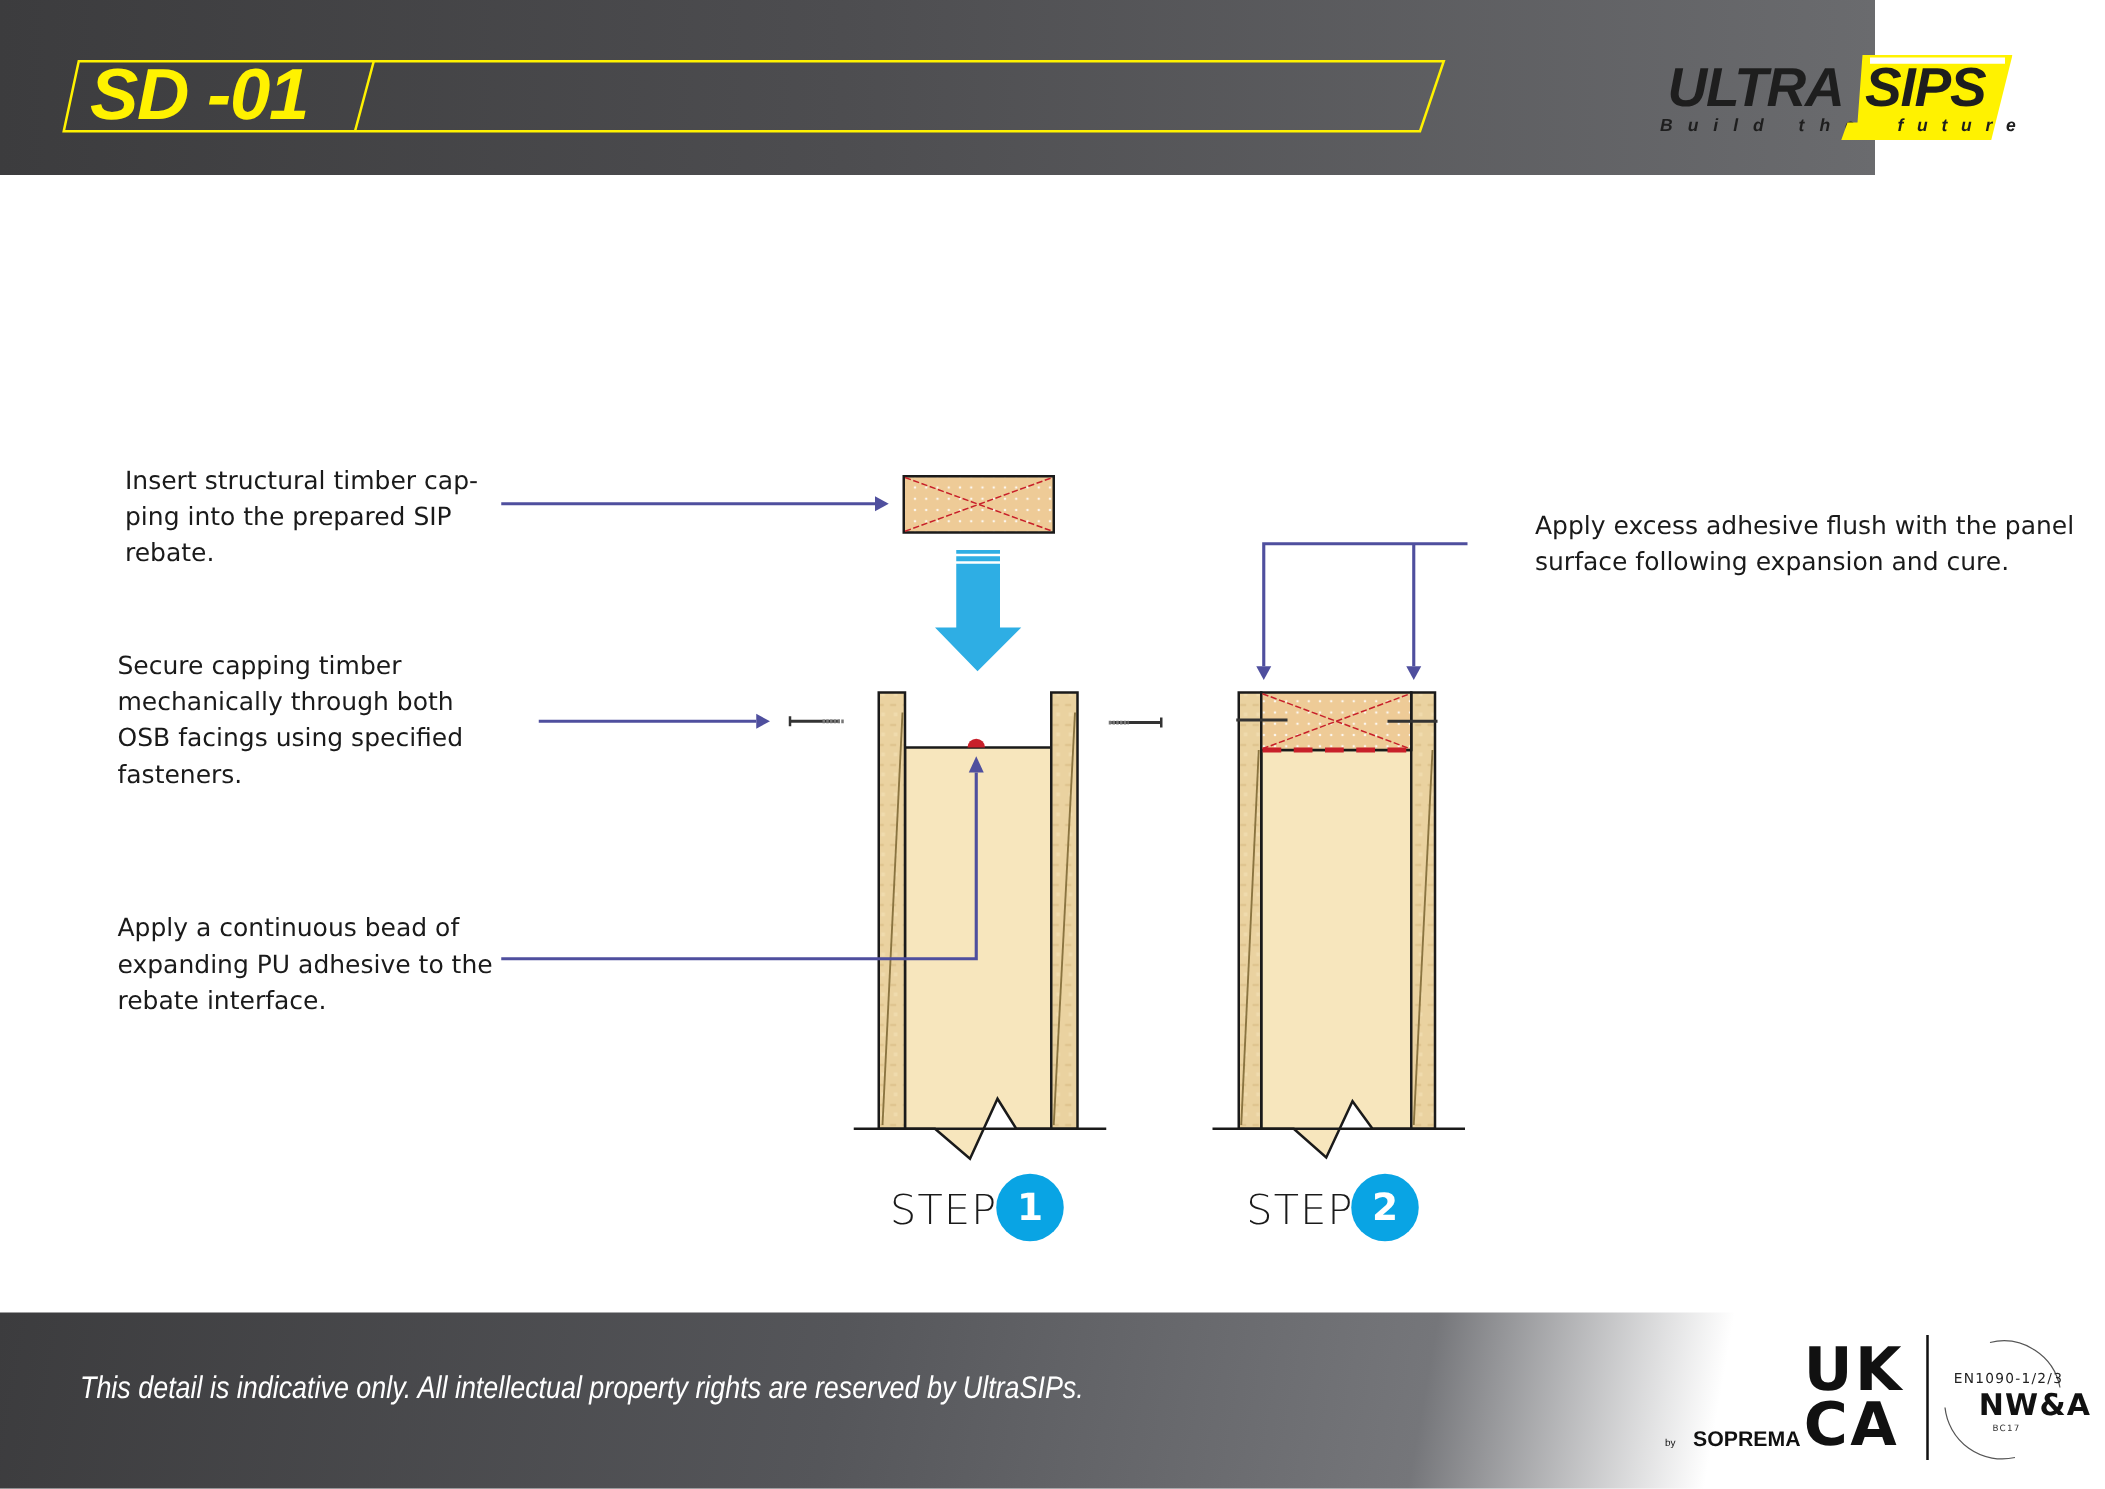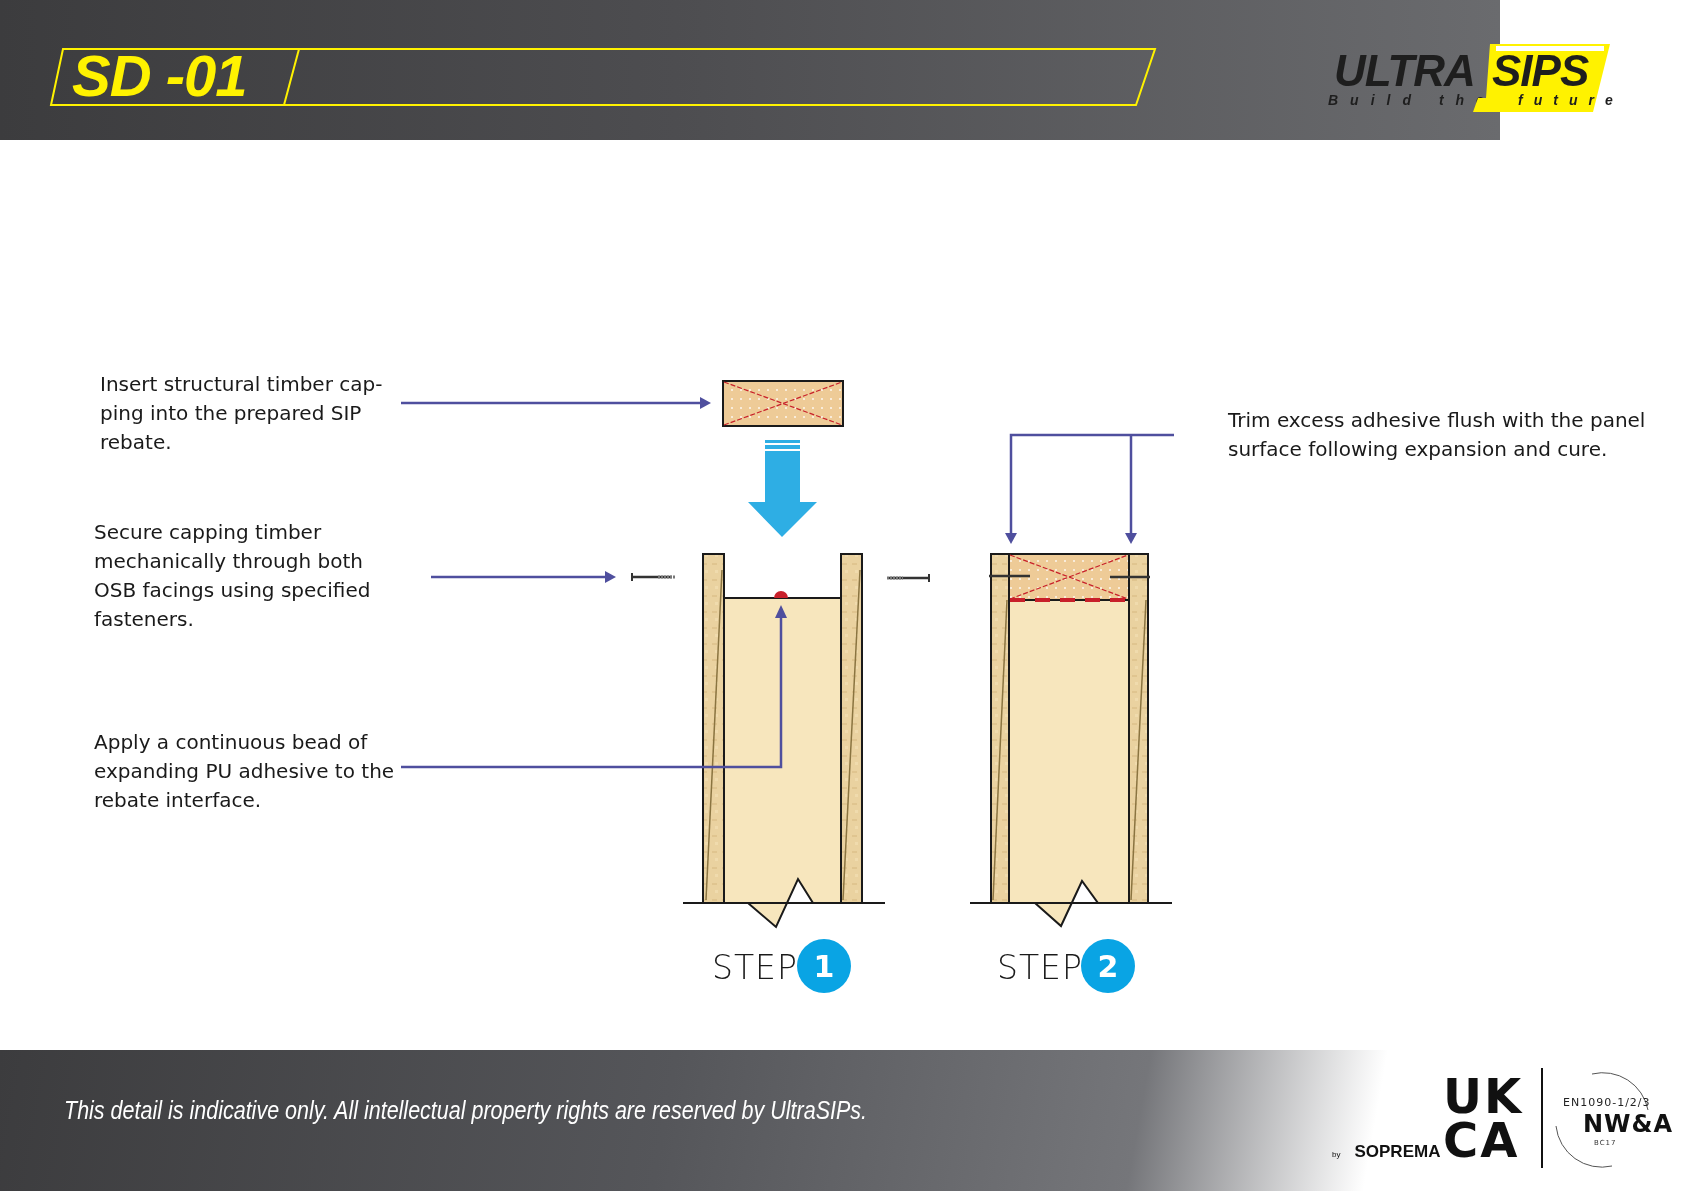--- a/index.html
+++ b/index.html
@@ -150,21 +150,21 @@
 <div class="label" style="left:100px;top:338px;white-space:pre;margin-top:32px;">Insert structural timber cap-
 ping into the prepared SIP
 rebate.</div>
 <div class="label" style="left:94px;top:518px;white-space:pre;">Secure capping timber
 mechanically through both
 OSB facings using specified
 fasteners.</div>
 <div class="label" style="left:94px;top:728px;white-space:pre;">Apply a continuous bead of
 expanding PU adhesive to the
 rebate interface.</div>
-<div class="label" style="left:1228px;top:406px;white-space:pre;">Trim excess adhesive flush with the panel
+<div class="label" style="left:1228px;top:406px;white-space:pre;">Apply excess adhesive flush with the panel
 surface following expansion and cure.</div>
 
 <div class="step" style="left:712px;top:948px;">STEP</div>
 <div class="step-badge" style="left:797px;top:939px;">1</div>
 <div class="step" style="left:997px;top:948px;">STEP</div>
 <div class="step-badge" style="left:1081px;top:939px;">2</div>
 
 <div class="footer">
   <div class="disclaimer">This detail is indicative only. All intellectual property rights are reserved by UltraSIPs.</div>
   <div class="soprema"><small>by</small><span>SOPREMA</span></div>

